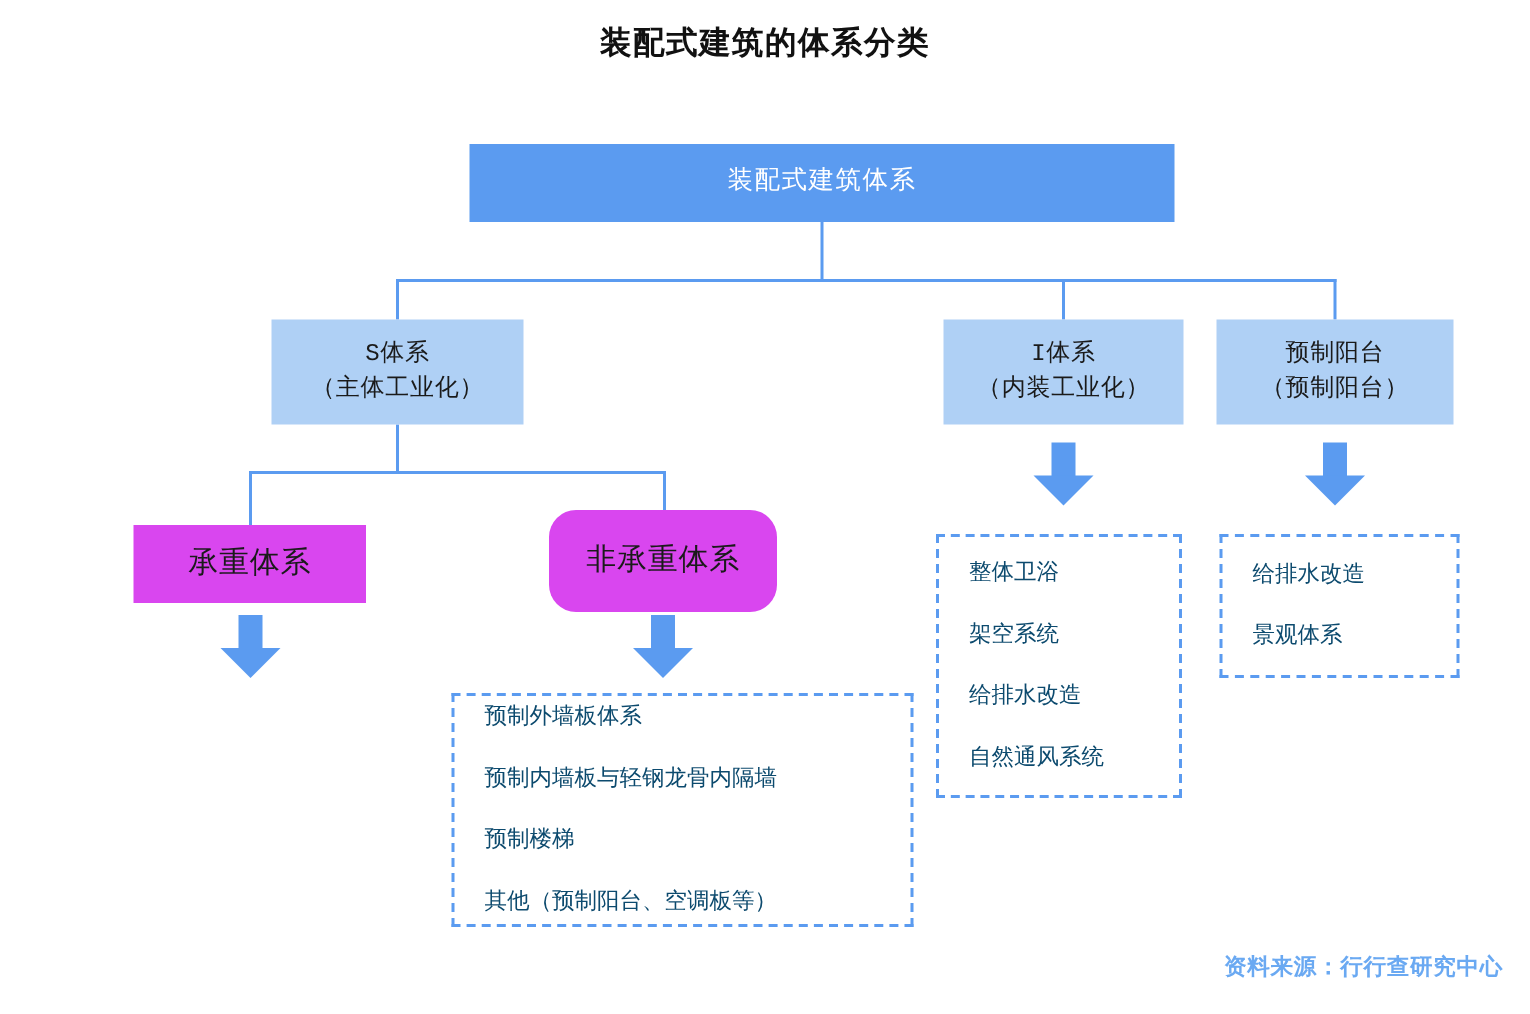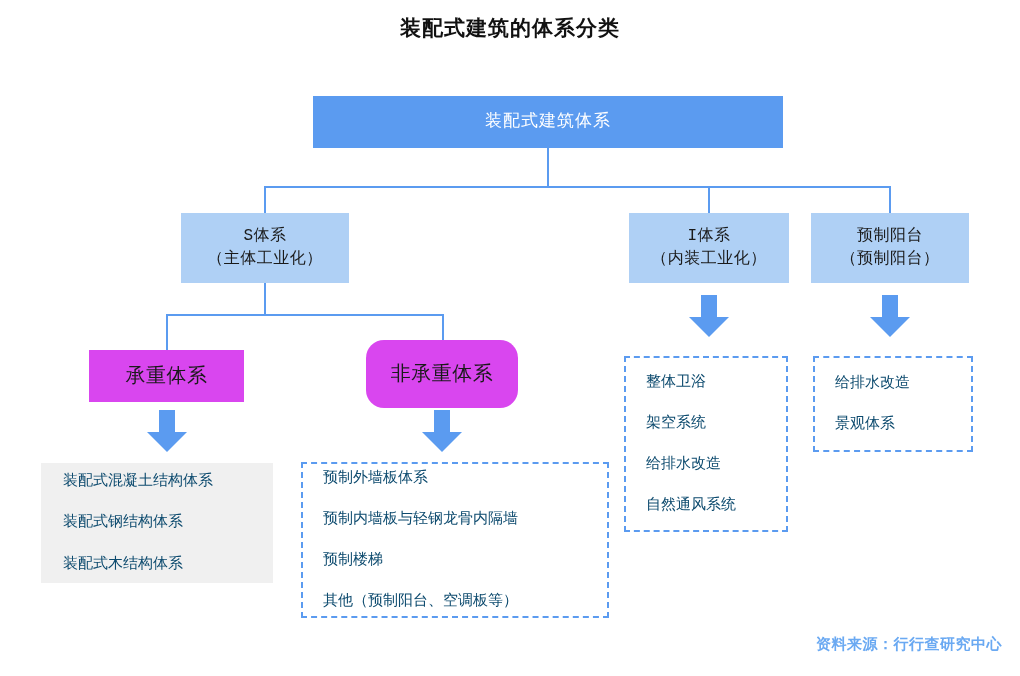--- a/index.html
+++ b/index.html
@@ -189,25 +189,20 @@
   <div class="arrow" style="left:689px; top:295px; height:42px;">
     <div class="shaft" style="height:24px;"></div>
     <div class="head" style="top:22px;"></div>
   </div>
 
   <div class="arrow" style="left:870px; top:295px; height:42px;">
     <div class="shaft" style="height:24px;"></div>
     <div class="head" style="top:22px;"></div>
   </div>
 
-  <div class="panel panel-gray" style="left:41px; top:463px; width:232px; height:120px;">
-    <div class="panel-line">装配式混凝土结构体系</div>
-    <div class="panel-line">装配式钢结构体系</div>
-    <div class="panel-line">装配式木结构体系</div>
-  </div>
 
   <div class="panel panel-dashed" style="left:301px; top:462px; width:308px; height:156px;">
     <div class="panel-line">预制外墙板体系</div>
     <div class="panel-line">预制内墙板与轻钢龙骨内隔墙</div>
     <div class="panel-line">预制楼梯</div>
     <div class="panel-line">其他（预制阳台、空调板等）</div>
   </div>
 
   <div class="panel panel-dashed" style="left:624px; top:356px; width:164px; height:176px;">
     <div class="panel-line">整体卫浴</div>

